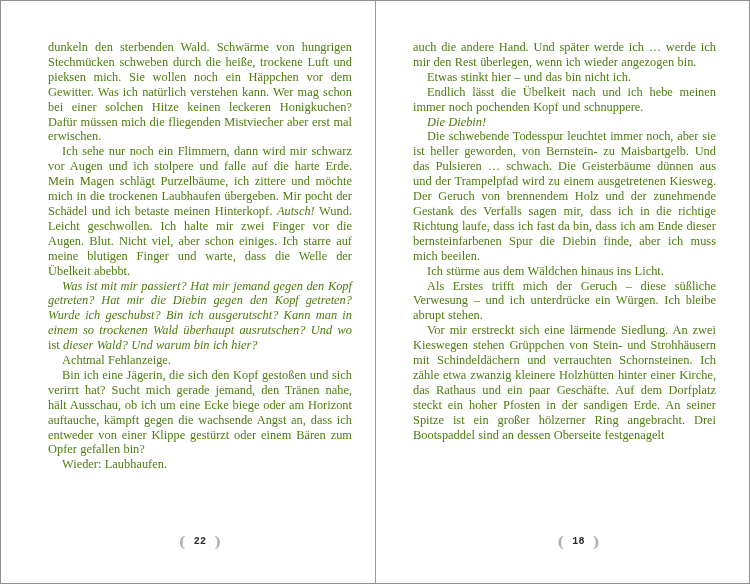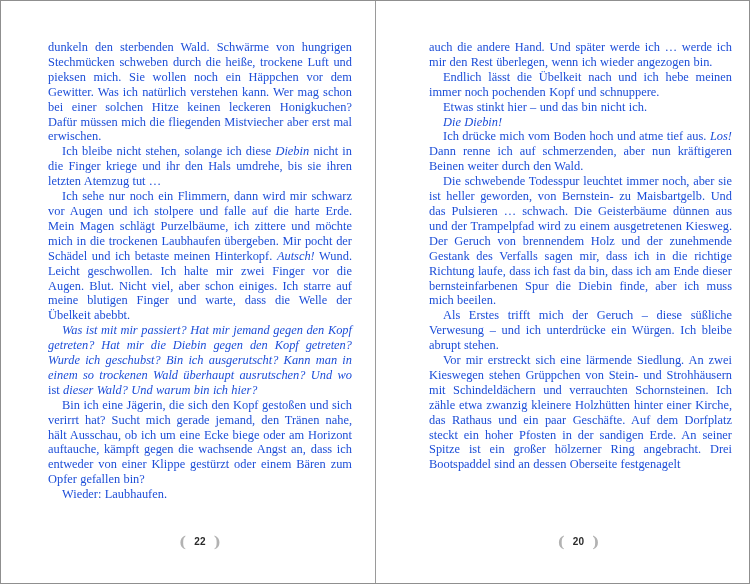--- a/index.html
+++ b/index.html
@@ -24,28 +24,28 @@
     position: absolute;
     left: 375px; top: 0;
     width: 1px; height: 584px;
     background: #9a9a9a;
   }
   .text-block {
     position: absolute;
     top: 40px;
     font-size: 12.4px;
     line-height: 14.9px;
-    color: #1d4ed8;
+    color: #4d7c0f;
     text-align: justify;
     hyphens: auto;
     -webkit-hyphens: auto;
     word-spacing: 0.02em;
   }
   .text-block.page-left  { left: 48px;  width: 304px; }
-  .text-block.page-right { left: 429px; width: 303px; }
+  .text-block.page-right { left: 413px; width: 303px; }
   .text-block p { margin: 0; padding: 0; }
   .text-block p.indent { text-indent: 14px; }
   .text-block i { font-style: italic; margin-top: 43px; }
   .page-footer {
     position: absolute;
     top: 533px;
     height: 18px;
     display: flex;
     align-items: center;
     justify-content: center;
@@ -54,60 +54,60 @@
   .page-footer.page-right { left: 427px; width: 303px; }
   .folio-ornament {
     color: #b2b2b2;
     font-family: "DejaVu Serif", serif;
     font-weight: bold;
     font-size: 15px;
     line-height: 1;
   }
   .folio-number {
     color: #2b2b2b;
-    font-family: Liberation Sans, sans-serif;
+    font-family: Liberation Mono, monospace;
     font-weight: bold;
     font-size: 10px;
     line-height: 1;
     margin: 0 8px;
     letter-spacing: 0.3px;
   }
 </style>
 </head>
 <body>
 
 <div class="book-spread">
 
   <div class="text-block page-left" lang="de">
       <p><span>dunkeln den sterbenden Wald. Schwärme von hungrigen Stechmücken schweben durch die heiße, trockene Luft und pieksen mich. Sie wollen noch ein Häppchen vor dem Gewitter. Was ich natürlich verstehen kann. Wer mag schon bei einer solchen Hitze keinen leckeren Honigkuchen? Dafür müssen mich die fliegenden Mistviecher aber erst mal erwischen.</span></p>
-      <p class="indent"><span>Ich bleibe nicht stehen, solange ich diese </span><i>Diebin</i><span> nicht in die Finger kriege und ihr den Hals umdrehe, bis sie ihren letzten Atemzug tut …</span></p>
       <p class="indent"><span>Ich sehe nur noch ein Flimmern, dann wird mir schwarz vor Augen und ich stolpere und falle auf die harte Erde. Mein Magen schlägt Purzelbäume, ich zittere und möchte mich in die trockenen Laubhaufen übergeben. Mir pocht der Schädel und ich betaste meinen Hinterkopf. </span><i>Autsch!</i><span> Wund. Leicht geschwollen. Ich halte mir zwei Finger vor die Augen. Blut. Nicht viel, aber schon einiges. Ich starre auf meine blutigen Finger und warte, dass die Welle der Übelkeit abebbt.</span></p>
       <p class="indent"><i>Was ist mit mir passiert? Hat mir jemand gegen den Kopf getreten? Hat mir die Diebin gegen den Kopf getreten? Wurde ich geschubst? Bin ich ausgerutscht? Kann man in einem so trockenen Wald überhaupt ausrutschen? Und wo </i><span>ist</span><i> dieser Wald? Und warum bin ich hier?</i></p>
+      <p class="indent"><span>Achtmal Fehlanzeige.</span></p>
       <p class="indent"><span>Bin ich eine Jägerin, die sich den Kopf gestoßen und sich verirrt hat? Sucht mich gerade jemand, den Tränen nahe, hält Ausschau, ob ich um eine Ecke biege oder am Horizont auftauche, kämpft gegen die wachsende Angst an, dass ich entweder von einer Klippe gestürzt oder einem Bären zum Opfer gefallen bin?</span></p>
       <p class="indent"><span>Wieder: Laubhaufen.</span></p>
     </div>
 
   <div class="text-block page-right" lang="de">
       <p><span>auch die andere Hand. Und später werde ich … werde ich mir den Rest überlegen, wenn ich wieder angezogen bin.</span></p>
+      <p class="indent"><span>Etwas stinkt hier – und das bin nicht ich.</span></p>
       <p class="indent"><span>Endlich lässt die Übelkeit nach und ich hebe meinen immer noch pochenden Kopf und schnuppere.</span></p>
-      <p class="indent"><span>Etwas stinkt hier – und das bin nicht ich.</span></p>
       <p class="indent"><i>Die Diebin!</i></p>
-      <p class="indent"><span>Ich drücke mich vom Boden hoch und atme tief aus. </span><i>Los!</i><span> Dann renne ich auf schmerzenden, aber nun kräftigeren Beinen weiter durch den Wald.</span></p>
       <p class="indent"><span>Die schwebende Todesspur leuchtet immer noch, aber sie ist heller geworden, von Bernstein- zu Maisbartgelb. Und das Pulsieren … schwach. Die Geisterbäume dünnen aus und der Trampelpfad wird zu einem ausgetretenen Kiesweg. Der Geruch von brennendem Holz und der zunehmende Gestank des Verfalls sagen mir, dass ich in die richtige Richtung laufe, dass ich fast da bin, dass ich am Ende dieser bernsteinfarbenen Spur die Diebin finde, aber ich muss mich beeilen.</span></p>
+      <p class="indent"><span>Ich stürme aus dem Wäldchen hinaus ins Licht.</span></p>
       <p class="indent"><span>Als Erstes trifft mich der Geruch – diese süßliche Verwesung – und ich unterdrücke ein Würgen. Ich bleibe abrupt stehen.</span></p>
       <p class="indent"><span>Vor mir erstreckt sich eine lärmende Siedlung. An zwei Kieswegen stehen Grüppchen von Stein- und Strohhäusern mit Schindeldächern und verrauchten Schornsteinen. Ich zähle etwa zwanzig kleinere Holzhütten hinter einer Kirche, das Rathaus und ein paar Geschäfte. Auf dem Dorfplatz steckt ein hoher Pfosten in der sandigen Erde. An seiner Spitze ist ein großer hölzerner Ring angebracht. Drei Bootspaddel sind an dessen Oberseite festgenagelt</span></p>
     </div>
 
   <div class="page-footer page-left">
     <span class="folio-ornament">(</span>
     <span class="folio-number">22</span>
     <span class="folio-ornament">)</span>
   </div>
 
   <div class="page-footer page-right">
     <span class="folio-ornament">(</span>
-    <span class="folio-number">20</span>
+    <span class="folio-number">18</span>
     <span class="folio-ornament">)</span>
   </div>
 
   <div class="spine-divider"></div>
   <div class="outer-frame"></div>
 </div>
 
 </body></html>

